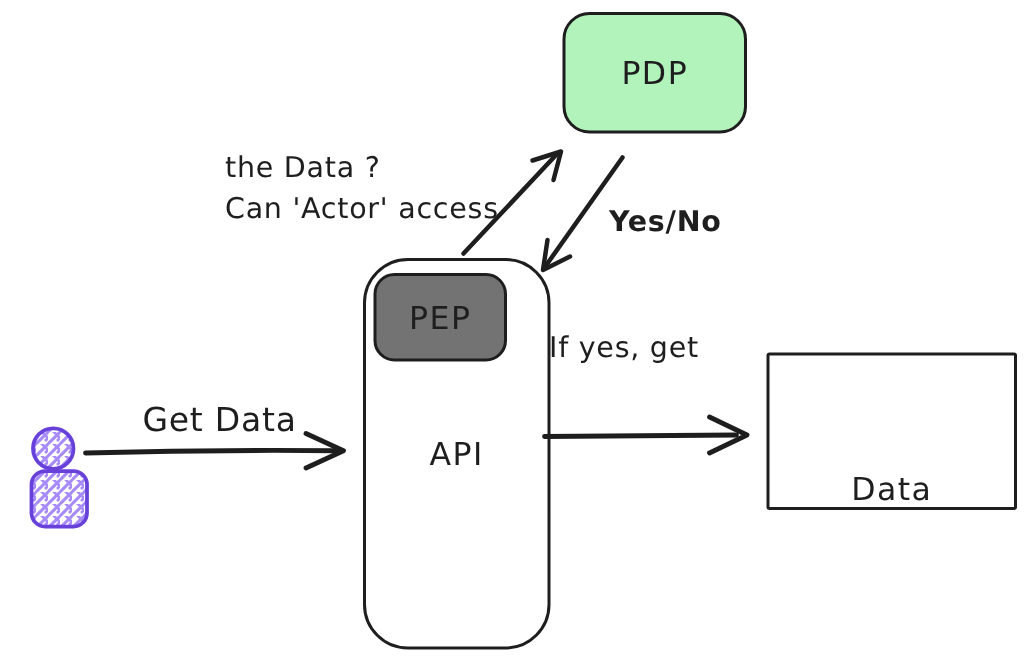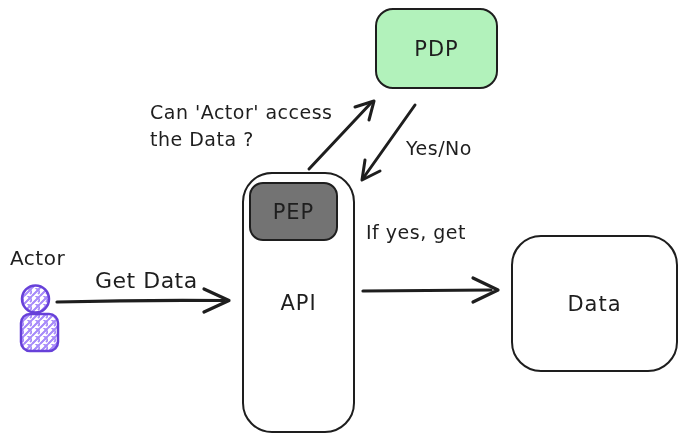--- a/index.html
+++ b/index.html
@@ -26,35 +26,35 @@
     display: flex;
     align-items: center;
     justify-content: center;
     font-size: 21px;
     letter-spacing: 1px;
     color: #1e1e1e;
     background: #ffffff;
     z-index: 1;
   }
   .node-pdp  { left: 375px; top: 8px;   width: 123px; height: 81px;  border-radius: 18px; }
-  .node-api  { left: 242px; top: 172px; width: 113px; height: 261px; border-radius: 30px; }
+  .node-api  { left: 242px; top: 172px; width: 125px; height: 261px; border-radius: 30px; }
   .node-pep  { left: 249px; top: 182px; width: 89px;  height: 59px;  border-radius: 14px; z-index: 2; }
-  .node-data { left: 511px; top: 235px; width: 167px; height: 137px; border-radius: 30px; }
+  .node-data { left: 511px; top: 235px; width: 167px; height: 105px; border-radius: 2px; align-items: flex-end; }
   .edge-label {
     position: absolute;
     font-size: 19px;
     letter-spacing: 0.5px;
     color: #1e1e1e;
     white-space: nowrap;
     z-index: 2;
   }
   .lbl-actor    { left: 10px;  top: 246px; font-size: 20px; }
   .lbl-getdata  { left: 95px;  top: 268px; font-size: 22px; }
   .lbl-question { left: 150px; top: 99px;  line-height: 27px; }
-  .lbl-yesno    { left: 406px; top: 137px; }
+  .lbl-yesno    { left: 406px; top: 137px; font-weight: bold; }
   .lbl-ifyes    { left: 366px; top: 221px; line-height: 22px; }
 </style>
 </head>
 <body>
 
 <div class="canvas">
 
   <svg class="layer" viewBox="0 0 687 445" xmlns="http://www.w3.org/2000/svg">
     <defs>
       <pattern id="xhatch" width="8" height="8" patternUnits="userSpaceOnUse">
@@ -99,27 +99,26 @@
   </div>
 
   <div class="node node-pep" style="background-color: #737373;">
     <span>PEP</span>
   </div>
 
   <div class="node node-data" style="background-color: rgb(255, 255, 255);">
     <span>Data</span>
   </div>
 
-  <div class="edge-label lbl-actor">Actor</div>
 
   <div class="edge-label lbl-getdata">Get Data</div>
 
   <div class="edge-label lbl-question">
+    <div>the Data ?</div>
     <div>Can 'Actor' access</div>
-    <div>the Data ?</div>
   </div>
 
   <div class="edge-label lbl-yesno">Yes/No</div>
 
   <div class="edge-label lbl-ifyes">
     <div>If yes, get</div>
   </div>
 
 </div>
 

